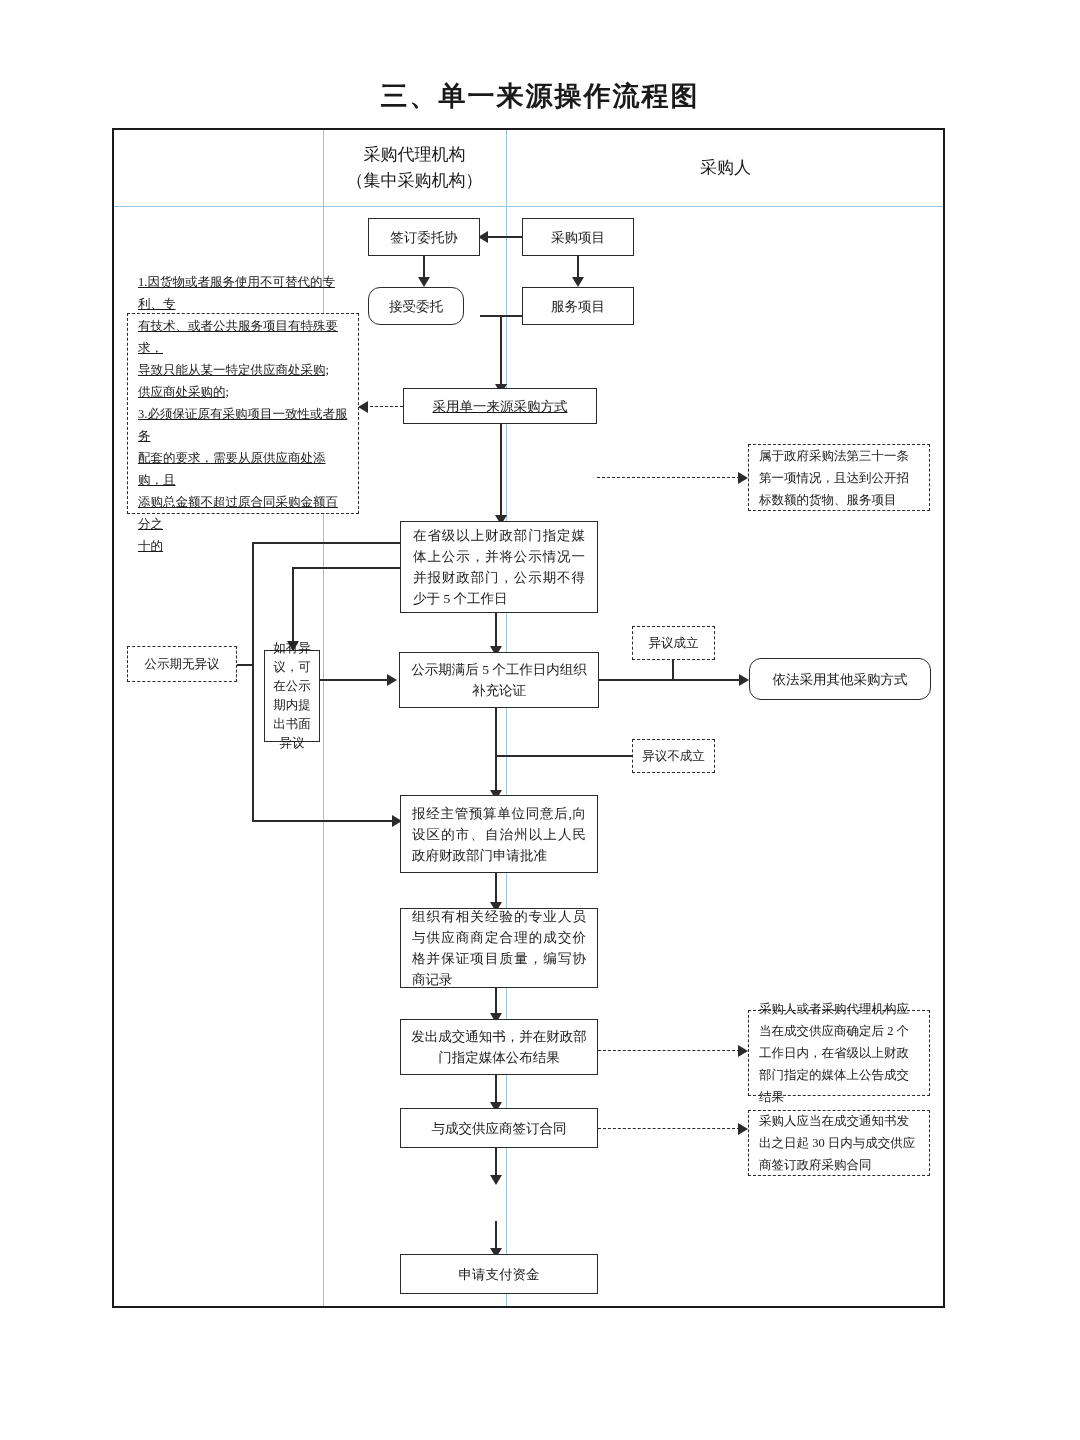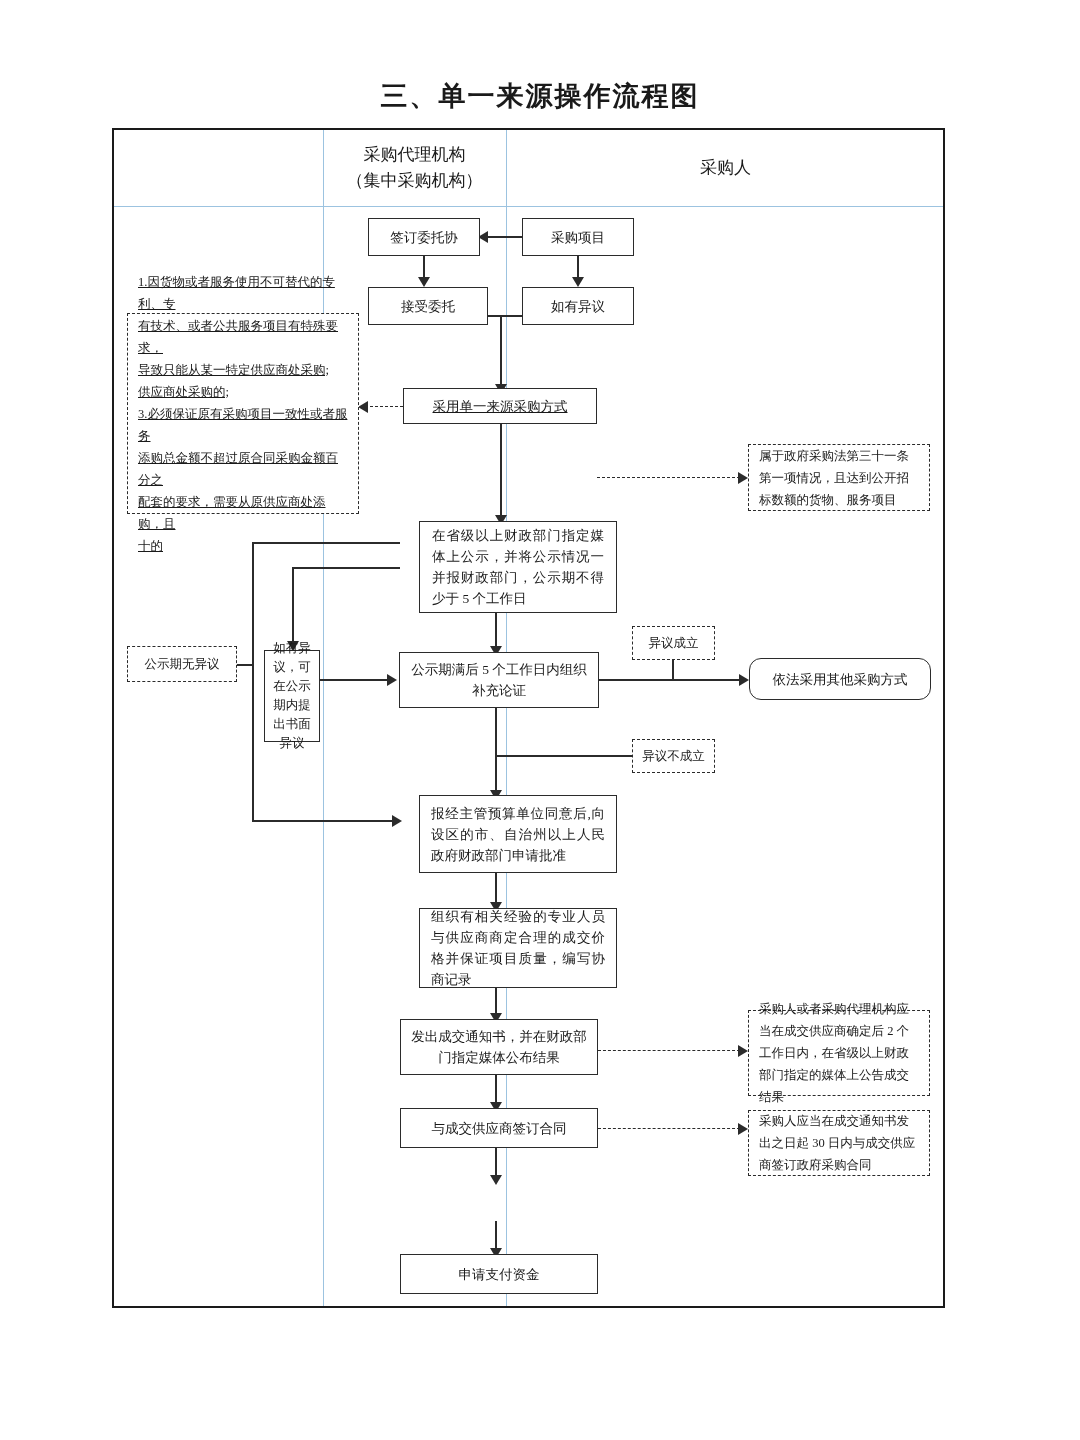--- a/index.html
+++ b/index.html
@@ -49,21 +49,21 @@
     background:#fff;
     font-size:13.5px;line-height:21px;
     padding:3px 6px;
     z-index:3;
   }
   .node.solid{border:1.6px solid #2b2b2b;}
   .node.dashed{border:1.6px dashed #2b2b2b;}
   .node.small{font-size:12.5px;line-height:19px;}
   .node.note{font-size:12.5px;line-height:22px;text-align:left;justify-content:flex-start;padding:7px 10px;}
   .node.note .txt{display:block;text-decoration:underline;}
-  .node.justify{text-align:justify;margin-left:19px;}
+  .node.justify{text-align:justify;}
 
   
   .ln{position:absolute;background:#2b2b2b;z-index:1;}
   .lh{height:1.8px;}
   .lv{width:1.8px;}
   .dl-h{position:absolute;height:0;border-top:1.8px dashed #2b2b2b;z-index:1;}
   .arw{position:absolute;width:0;height:0;z-index:2;}
   .arw-d{border-left:6px solid transparent;border-right:6px solid transparent;border-top:10px solid #2b2b2b;}
   .arw-r{border-top:6px solid transparent;border-bottom:6px solid transparent;border-left:10px solid #2b2b2b;}
   .arw-l{border-top:6px solid transparent;border-bottom:6px solid transparent;border-right:10px solid #2b2b2b;}
@@ -86,43 +86,43 @@
   <div class="col-header" id="header-purchaser">
     <span>采购人</span>
   </div>
 
   <div class="node solid" style="left:254px;top:88px;width:112px;height:38px;">签订委托协</div>
   <div class="node solid" style="left:408px;top:88px;width:112px;height:38px;">采购项目</div>
 
   <div class="ln lh" style="left:372px;top:106px;width:36px;"></div>
   <div class="arw arw-l" style="left:364px;top:101px;"></div>
 
-  <div class="node solid" style="left:254px;top:157px;width:120px;height:38px;">接受委托</div>
-  <div class="node solid" style="left:408px;top:157px;width:112px;height:38px;">如有异议</div>
+  <div class="node solid" style="left:254px;top:157px;width:96px;height:38px;border-radius:12px;">接受委托</div>
+  <div class="node solid" style="left:408px;top:157px;width:112px;height:38px;">服务项目</div>
 
   <div class="ln lv" style="left:309px;top:126px;height:22px;"></div>
   <div class="arw arw-d" style="left:304px;top:147px;"></div>
 
   <div class="ln lv" style="left:463px;top:126px;height:22px;"></div>
   <div class="arw arw-d" style="left:458px;top:147px;"></div>
 
   <div class="ln lh" style="left:366px;top:185px;width:42px;"></div>
   <div class="ln lv" style="left:386px;top:185px;height:76px;"></div>
   <div class="arw arw-d" style="left:381px;top:254px;"></div>
 
   <div class="node solid" style="left:289px;top:258px;width:194px;height:36px;text-decoration:underline;">采用单一来源采购方式</div>
 
   <div class="node dashed note" style="left:13px;top:183px;width:232px;height:201px;flex-direction:column;align-items:flex-start;justify-content:center;">
     <span class="txt">1.因货物或者服务使用不可替代的专利、专</span>
     <span class="txt">有技术、或者公共服务项目有特殊要求，</span>
     <span class="txt">导致只能从某一特定供应商处采购;</span>
     <span class="txt">供应商处采购的;</span>
     <span class="txt">3.必须保证原有采购项目一致性或者服务</span>
+    <span class="txt">配套的要求，需要从原供应商处添购，且</span>
     <span class="txt">添购总金额不超过原合同采购金额百分之</span>
-    <span class="txt">配套的要求，需要从原供应商处添购，且</span>
     <span class="txt">十的</span>
   </div>
   <div class="dl-h" style="left:251px;top:276px;width:38px;"></div>
   <div class="arw arw-l" style="left:244px;top:271px;"></div>
 
   <div class="node dashed note" style="left:634px;top:314px;width:182px;height:67px;">
     <span>属于政府采购法第三十一条第一项情况，且达到公开招标数额的货物、服务项目</span>
   </div>
   <div class="dl-h" style="left:483px;top:347px;width:143px;"></div>
   <div class="arw arw-r" style="left:624px;top:342px;"></div>

